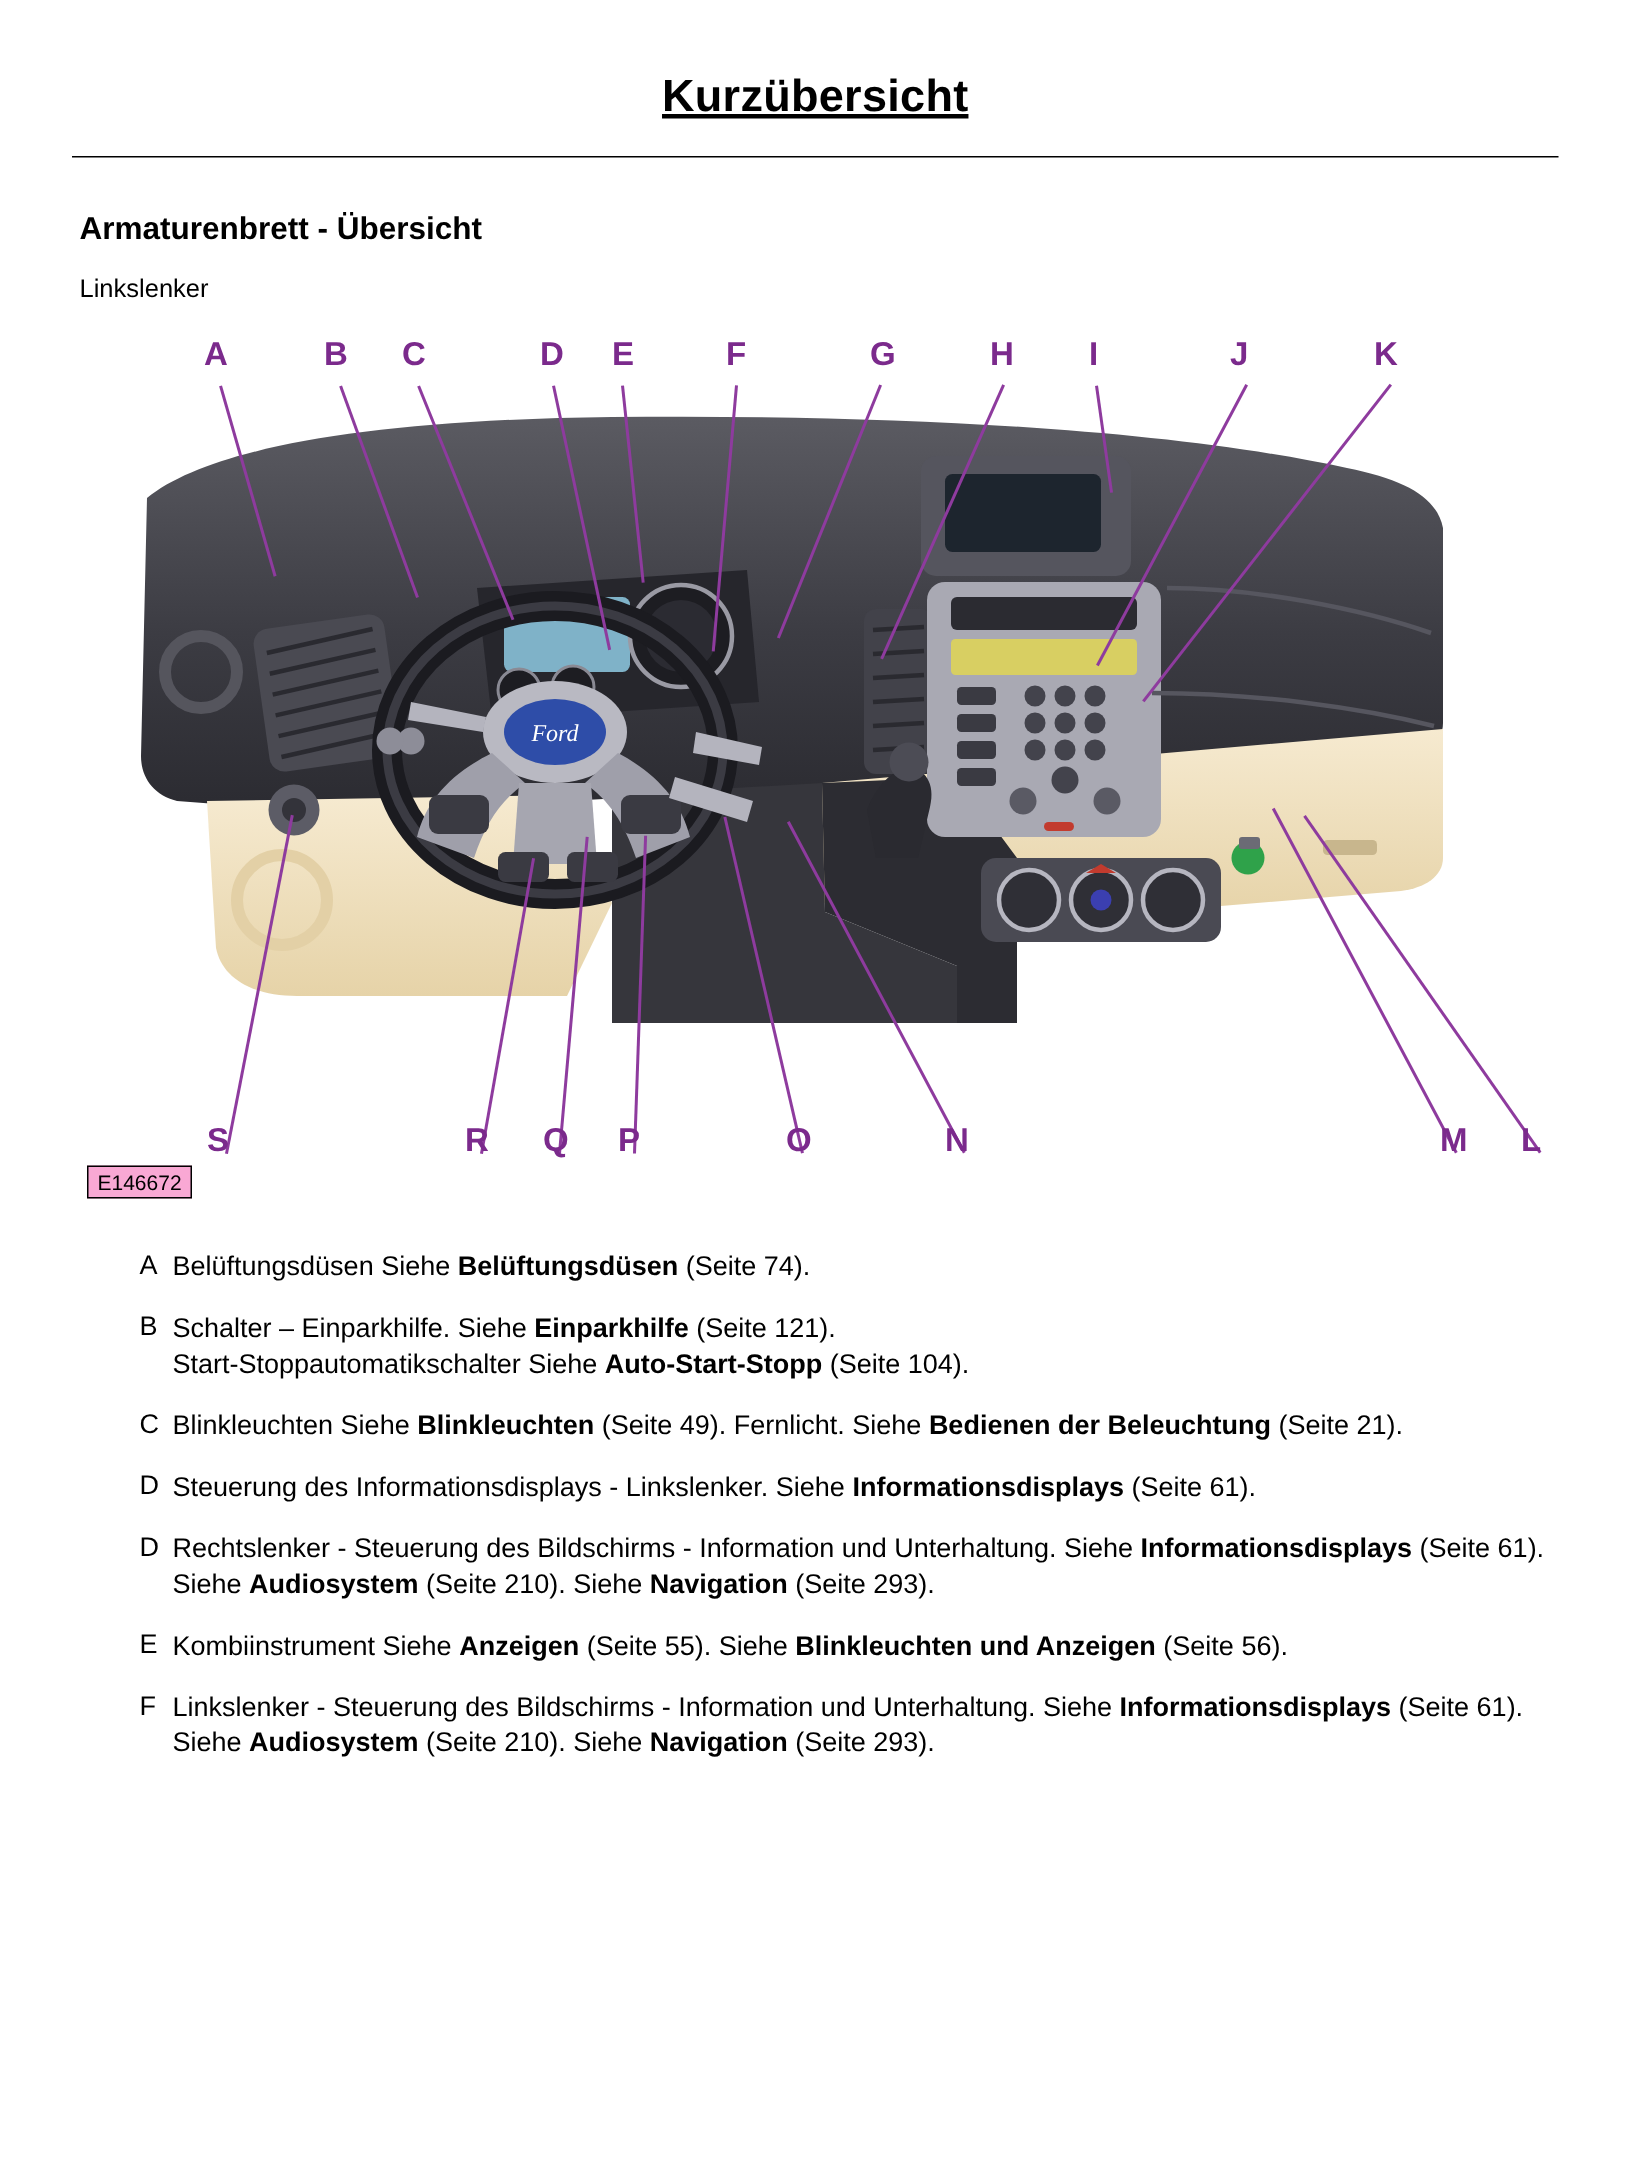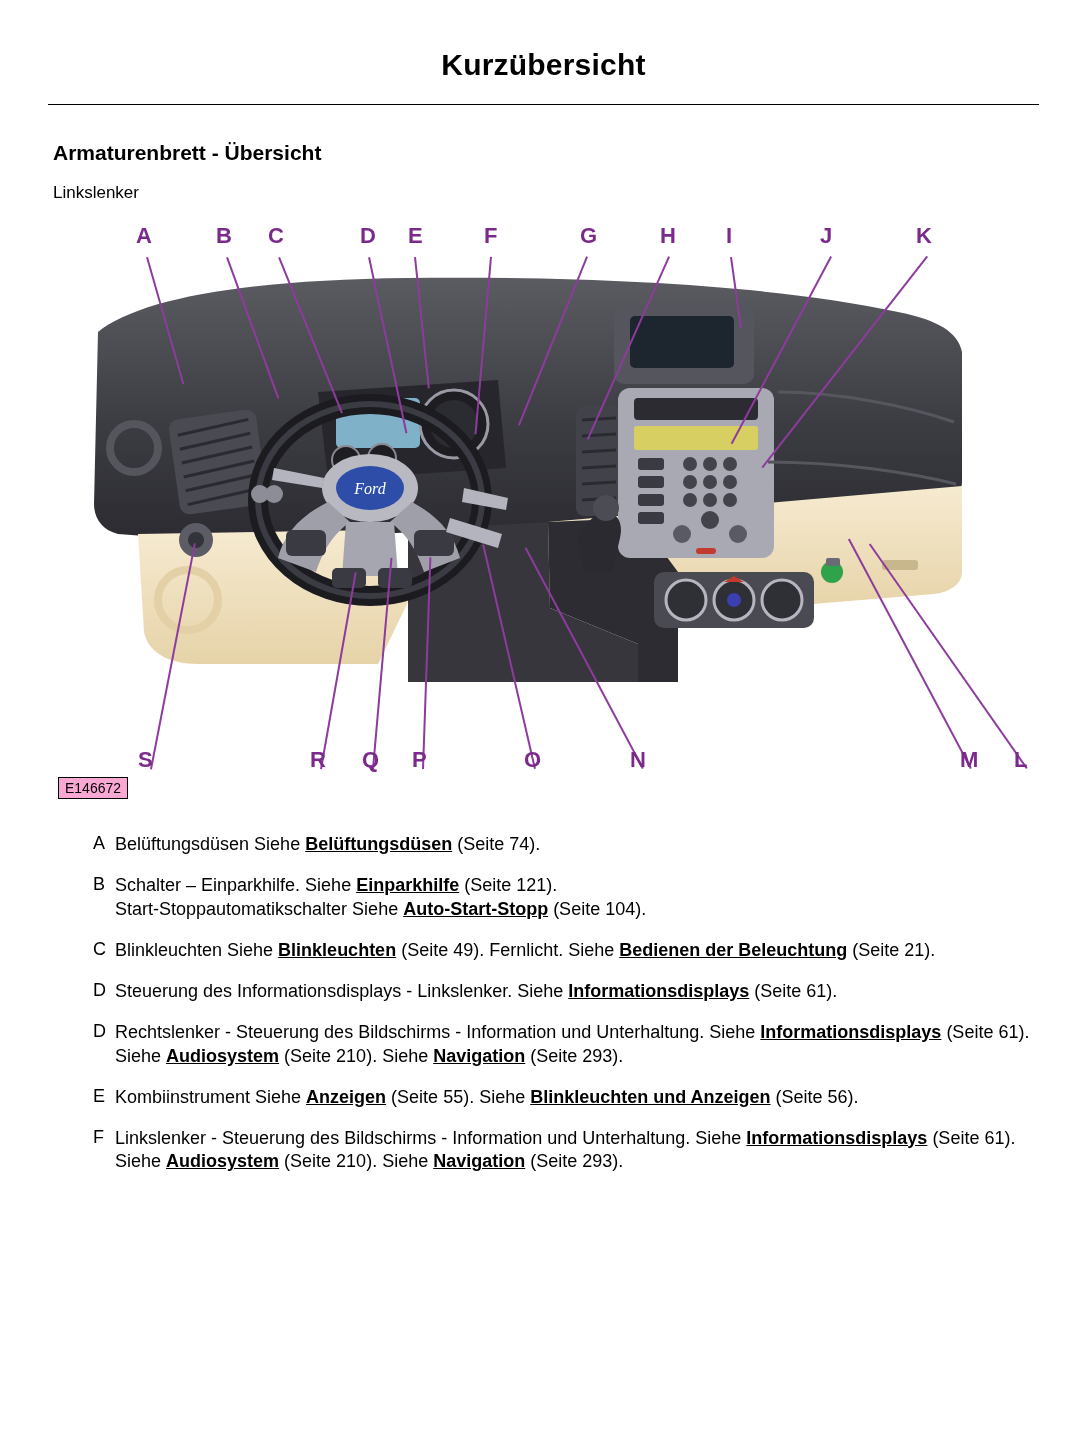--- a/index.html
+++ b/index.html
@@ -21,20 +21,21 @@
     height: 1449px;
     box-sizing: border-box;
     padding: 0 48px;
   }
   .header-title {
     text-align: center;
     font-size: 30px;
     font-weight: bold;
     padding-top: 48px;
     letter-spacing: 0.2px;
+    text-decoration: underline;
   }
   .header-rule {
     border-bottom: 1.5px solid #000;
     margin-top: 22px;
   }
   .section-title {
     font-size: 21px;
     font-weight: bold;
     margin-top: 36px;
     margin-left: 5px;
@@ -97,21 +98,21 @@
     font-size: 18px;
     text-align: left;
     padding-left: 40px;
     box-sizing: border-box;
   }
   .legend-text {
     flex: 1;
     font-size: 18px;
     line-height: 1.33;
   }
-  .legend-text b { font-weight: bold; text-decoration: underline; }
+  .legend-text b { font-weight: bold; }
 
   .page-number {
     position: absolute;
     bottom: 46px;
     left: 0;
     width: 100%;
     text-align: center;
     font-size: 18px;
   }
 </style>

